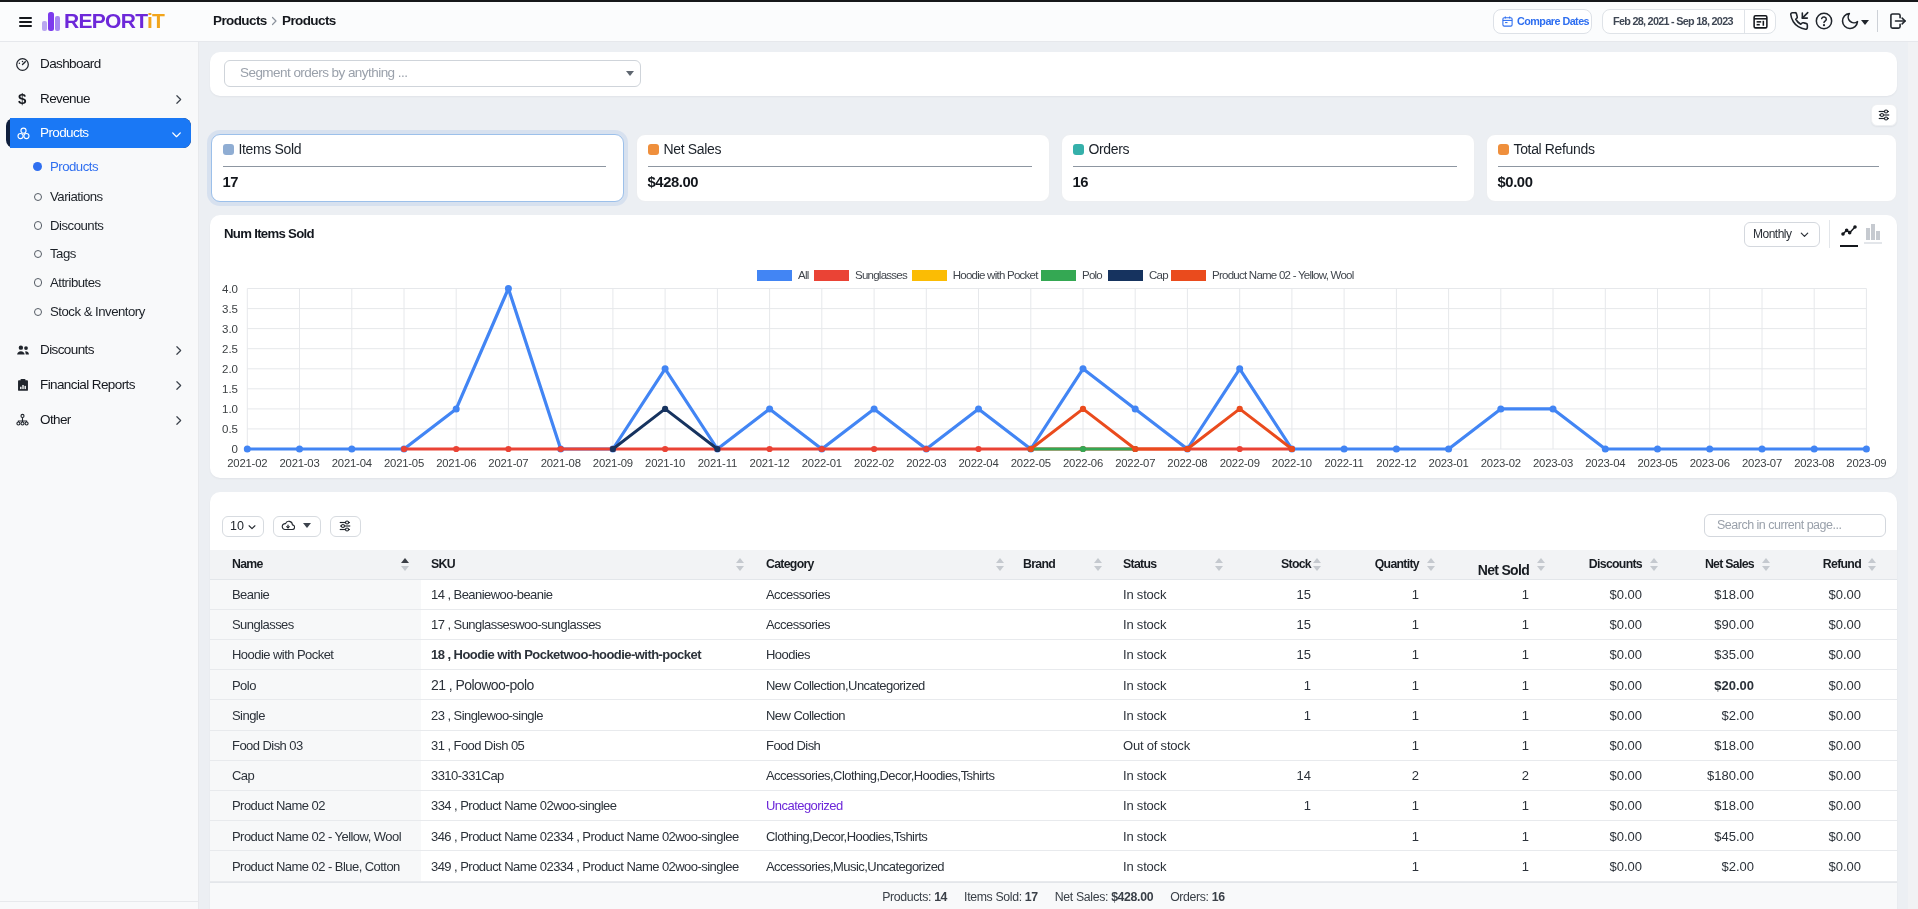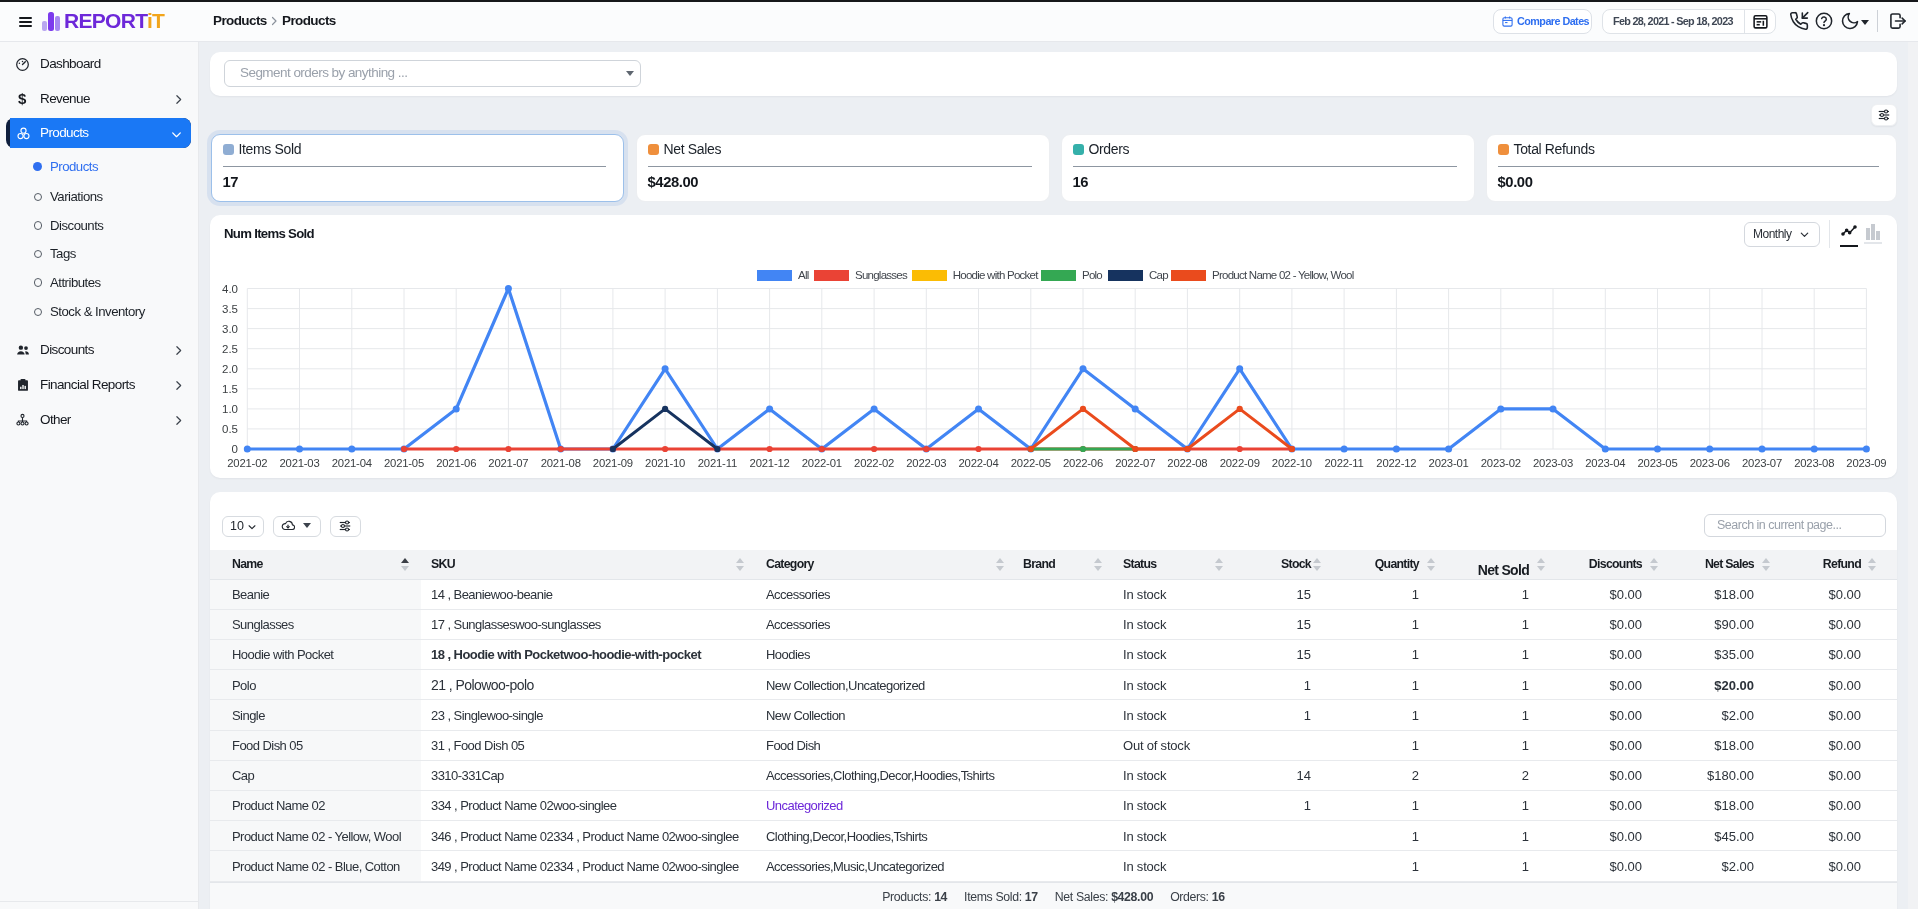--- a/index.html
+++ b/index.html
@@ -459,21 +459,21 @@
 <div class="abs" style="left:766px;top:705.6px;height:19.5px;line-height:19.5px;font-size:13px;color:#2c323a;font-weight:400;letter-spacing:-0.55px;white-space:nowrap;">New Collection</div>
 <div class="abs" style="left:1123px;top:705.6px;height:19.5px;line-height:19.5px;font-size:13px;color:#2c323a;font-weight:400;letter-spacing:-0.2px;white-space:nowrap;">In stock</div>
 <div class="abs" style="right:607px;top:705.6px;height:19.5px;line-height:19.5px;font-size:13px;color:#2c323a;font-weight:400;letter-spacing:0;white-space:nowrap;text-align:right;">1</div>
 <div class="abs" style="right:499px;top:705.6px;height:19.5px;line-height:19.5px;font-size:13px;color:#2c323a;font-weight:400;letter-spacing:0;white-space:nowrap;text-align:right;">1</div>
 <div class="abs" style="right:389px;top:705.6px;height:19.5px;line-height:19.5px;font-size:13px;color:#2c323a;font-weight:400;letter-spacing:0;white-space:nowrap;text-align:right;">1</div>
 <div class="abs" style="right:276px;top:705.6px;height:19.5px;line-height:19.5px;font-size:13px;color:#2c323a;font-weight:400;letter-spacing:0;white-space:nowrap;text-align:right;">$0.00</div>
 <div class="abs" style="right:164px;top:705.6px;height:19.5px;line-height:19.5px;font-size:13px;color:#2c323a;font-weight:400;letter-spacing:0;white-space:nowrap;text-align:right;">$2.00</div>
 <div class="abs" style="right:57px;top:705.6px;height:19.5px;line-height:19.5px;font-size:13px;color:#2c323a;font-weight:400;letter-spacing:0;white-space:nowrap;text-align:right;">$0.00</div>
 <div class="abs" style="left:210px;top:730.5px;width:211px;height:30.2px;background:#f7f8f9;"></div>
 <div class="abs" style="left:210px;top:759.7px;width:1687px;height:1px;background:#e8eaed;"></div>
-<div class="abs" style="left:232px;top:735.9px;height:19.5px;line-height:19.5px;font-size:13px;color:#2c323a;font-weight:400;letter-spacing:-0.55px;white-space:nowrap;">Food Dish 05</div>
+<div class="abs" style="left:232px;top:735.9px;height:19.5px;line-height:19.5px;font-size:13px;color:#2c323a;font-weight:400;letter-spacing:-0.55px;white-space:nowrap;">Food Dish 03</div>
 <div class="abs" style="left:431px;top:735.9px;height:19.5px;line-height:19.5px;font-size:13px;color:#2c323a;font-weight:400;letter-spacing:-0.55px;white-space:nowrap;">31 , Food Dish 05</div>
 <div class="abs" style="left:766px;top:735.9px;height:19.5px;line-height:19.5px;font-size:13px;color:#2c323a;font-weight:400;letter-spacing:-0.55px;white-space:nowrap;">Food Dish</div>
 <div class="abs" style="left:1123px;top:735.9px;height:19.5px;line-height:19.5px;font-size:13px;color:#2c323a;font-weight:400;letter-spacing:-0.2px;white-space:nowrap;">Out of stock</div>
 <div class="abs" style="right:499px;top:735.9px;height:19.5px;line-height:19.5px;font-size:13px;color:#2c323a;font-weight:400;letter-spacing:0;white-space:nowrap;text-align:right;">1</div>
 <div class="abs" style="right:389px;top:735.9px;height:19.5px;line-height:19.5px;font-size:13px;color:#2c323a;font-weight:400;letter-spacing:0;white-space:nowrap;text-align:right;">1</div>
 <div class="abs" style="right:276px;top:735.9px;height:19.5px;line-height:19.5px;font-size:13px;color:#2c323a;font-weight:400;letter-spacing:0;white-space:nowrap;text-align:right;">$0.00</div>
 <div class="abs" style="right:164px;top:735.9px;height:19.5px;line-height:19.5px;font-size:13px;color:#2c323a;font-weight:400;letter-spacing:0;white-space:nowrap;text-align:right;">$18.00</div>
 <div class="abs" style="right:57px;top:735.9px;height:19.5px;line-height:19.5px;font-size:13px;color:#2c323a;font-weight:400;letter-spacing:0;white-space:nowrap;text-align:right;">$0.00</div>
 <div class="abs" style="left:210px;top:760.7px;width:211px;height:30.2px;background:#f7f8f9;"></div>
 <div class="abs" style="left:210px;top:789.9px;width:1687px;height:1px;background:#e8eaed;"></div>

